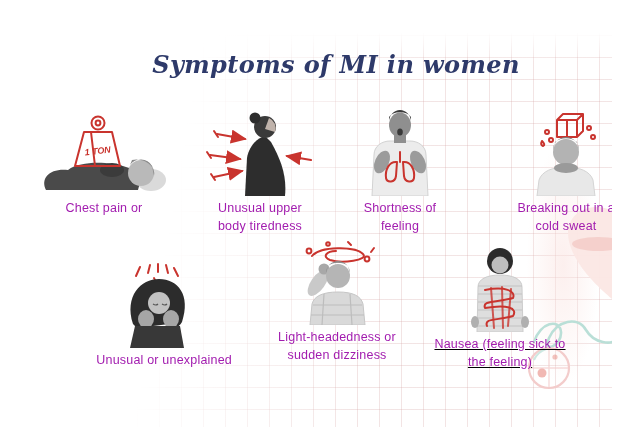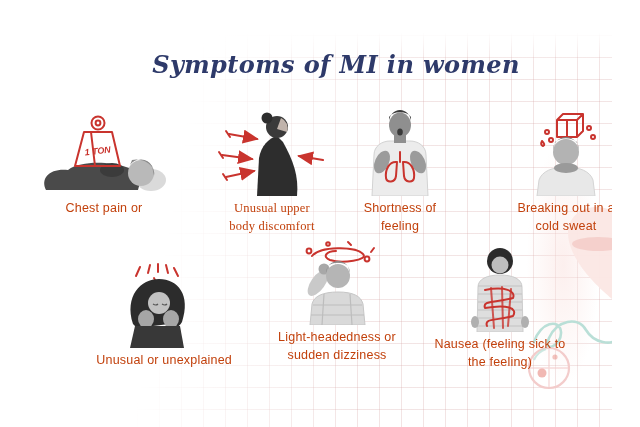--- a/index.html
+++ b/index.html
@@ -28,21 +28,21 @@
   .deco{position:absolute;}
   .page-title{
     position:absolute;top:50px;left:16px;width:640px;margin:0;
     text-align:center;
     font-family:"DejaVu Serif","Liberation Serif",serif;
     font-style:italic;font-weight:700;font-size:24px;letter-spacing:.4px;
     color:#2e3a6a;
   }
   .item{position:absolute;width:150px;text-align:center;}
   .item svg{display:block;margin:0 auto;}
-  .caption{margin:3px 0 0 0;font-size:12.5px;line-height:18px;color:#c2410c;letter-spacing:.2px;}
+  .caption{margin:3px 0 0 0;font-size:12.5px;line-height:18px;color:#a21caf;letter-spacing:.2px;}
   .caption span{display:block;}
   .r{stroke:#c9342e;fill:none;stroke-width:2;stroke-linecap:round;stroke-linejoin:round;}
   .rt{fill:#c9342e;font-family:"Liberation Sans",sans-serif;font-weight:bold;}
 </style>
 </head>
 <body>
 
 <div class="stage">
 
   <div class="grid-layer"></div>
@@ -80,40 +80,40 @@
       <circle cx="60" cy="13" r="6.5" class="r"></circle>
       <circle cx="60" cy="13" r="2.4" class="r" stroke-width="1.4"></circle>
       <path d="M53,22 L57,56" class="r" stroke-width="1.4"></path>
       <text x="60" y="44" font-size="9" text-anchor="middle" class="rt" font-style="italic" transform="rotate(-7 60 44)">1 TON</text>
     </svg>
     <p class="caption">
       <span>Chest pain or</span>
     </p>
   </div>
 
-  <div class="item" style="left:197px;top:110px;font-family:Liberation Serif, serif;">
+  <div class="item" style="left:185px;top:110px;">
     <svg width="110" height="86" viewBox="0 0 110 86">
       <defs>
         <marker id="ah" markerWidth="9" markerHeight="8" refX="7" refY="3.5" orient="auto">
           <path d="M0,0 L8,3.5 L0,7 Z" fill="#c9342e"></path>
         </marker>
       </defs>
       <path d="M40,86 L42,48 C44,36 52,28 60,26 L66,32 C76,50 82,66 80,86 Z" fill="#2d2d2d"></path>
       <circle cx="60" cy="17" r="11" fill="#3a3a3a"></circle>
       <circle cx="50" cy="8" r="5.5" fill="#2d2d2d"></circle>
       <path d="M64,8 A11,11 0 0 1 70,22 L60,19 Z" fill="#c0b3ab"></path>
       <path d="M12,24 L40,29" class="r" marker-end="url(#ah)"></path>
       <path d="M5,45 L35,49" class="r" marker-end="url(#ah)"></path>
       <path d="M9,67 L37,61" class="r" marker-end="url(#ah)"></path>
       <path d="M106,50 L82,46" class="r" marker-end="url(#ah)"></path>
       <path d="M9,21 L13,27 M2,42 L6,48 M6,64 L10,70" class="r" stroke-width="1.4"></path>
     </svg>
     <p class="caption">
       <span>Unusual upper</span>
-      <span>body discomfort</span>
+      <span>body tiredness</span>
     </p>
   </div>
 
   <div class="item" style="left:325px;top:110px;">
     <svg width="100" height="86" viewBox="0 0 100 86">
       <path d="M22,86 L24,45 C24,36 32,31 40,31 L60,31 C68,31 76,36 76,45 L78,86 Z" fill="#ececec" stroke="#d2d2d2"></path>
       <rect x="44" y="24" width="12" height="9" fill="#8f8f8f"></rect>
       <ellipse cx="50" cy="15" rx="11" ry="12.5" fill="#8f8f8f"></ellipse>
       <path d="M39,12 A11,12 0 0 1 61,12 L61,7 A12,8 0 0 0 39,7 Z" fill="#3c3c3c"></path>
       <ellipse cx="50" cy="22" rx="2.8" ry="3.6" fill="#3a3a3a"></ellipse>
@@ -176,21 +176,21 @@
       <path d="M44,34 A12,12 0 0 1 68,34 L66,27 A13,9 0 0 0 46,27 Z" fill="#8c8c8c"></path>
       <path d="M28,86 L30,65 C32,57 41,53 56,53 C71,53 79,57 81,65 L83,86 Z" fill="#d9d9d9" stroke="#c6c6c6"></path>
       <path d="M42,55 L40,86 M68,55 L70,86 M31,66 L80,66 M29,76 L82,76" stroke="#bdbdbd" stroke-width="1.2" fill="none"></path>
     </svg>
     <p class="caption">
       <span>Light-headedness or</span>
       <span>sudden dizziness</span>
     </p>
   </div>
 
-  <div class="item" style="left:425px;top:246px;">
+  <div class="item" style="left:425px;top:246px;text-decoration:underline;">
     <svg width="110" height="86" viewBox="0 0 110 86">
       <circle cx="55" cy="15" r="13" fill="#2b2b2b"></circle>
       <circle cx="55" cy="19" r="8.5" fill="#bdbdbd"></circle>
       <path d="M32,86 L33,41 C33,33 42,29 55,29 C68,29 77,33 77,41 L78,86 Z" fill="#dedede" stroke="#cccccc"></path>
       <path d="M33,40 L77,40 M33,48 L77,48 M33,56 L77,56 M33,64 L77,64 M33,72 L78,72 M32,80 L78,80" stroke="#c2c2c2" stroke-width="1.1"></path>
       <ellipse cx="30" cy="76" rx="4" ry="6" fill="#b0b0b0"></ellipse>
       <ellipse cx="80" cy="76" rx="4" ry="6" fill="#b0b0b0"></ellipse>
       <path d="M40,44 C60,40 71,45 68,52 C50,57 37,54 40,62 C62,58 73,62 68,70 C50,75 39,72 42,80" class="r" stroke-width="1.7"></path>
       <path d="M46,42 L49,82 M57,41 L58,82 M66,43 L63,80" class="r" stroke-width="1.4" opacity="0.8"></path>
     </svg>

